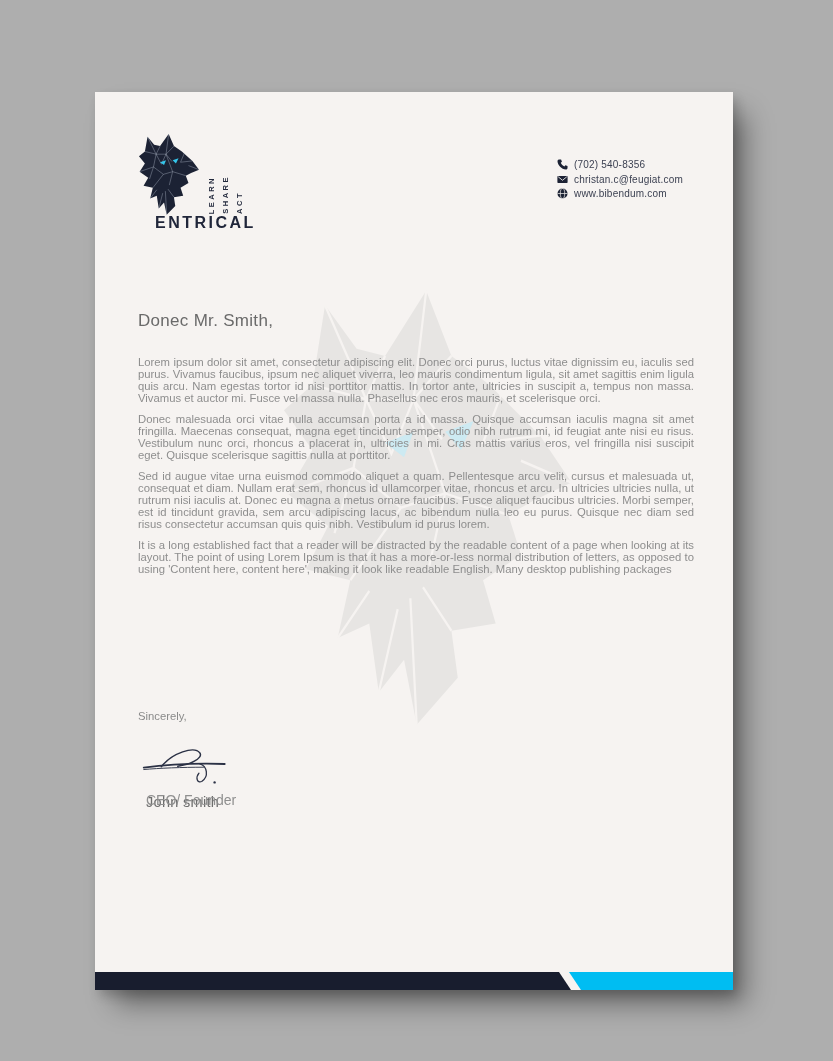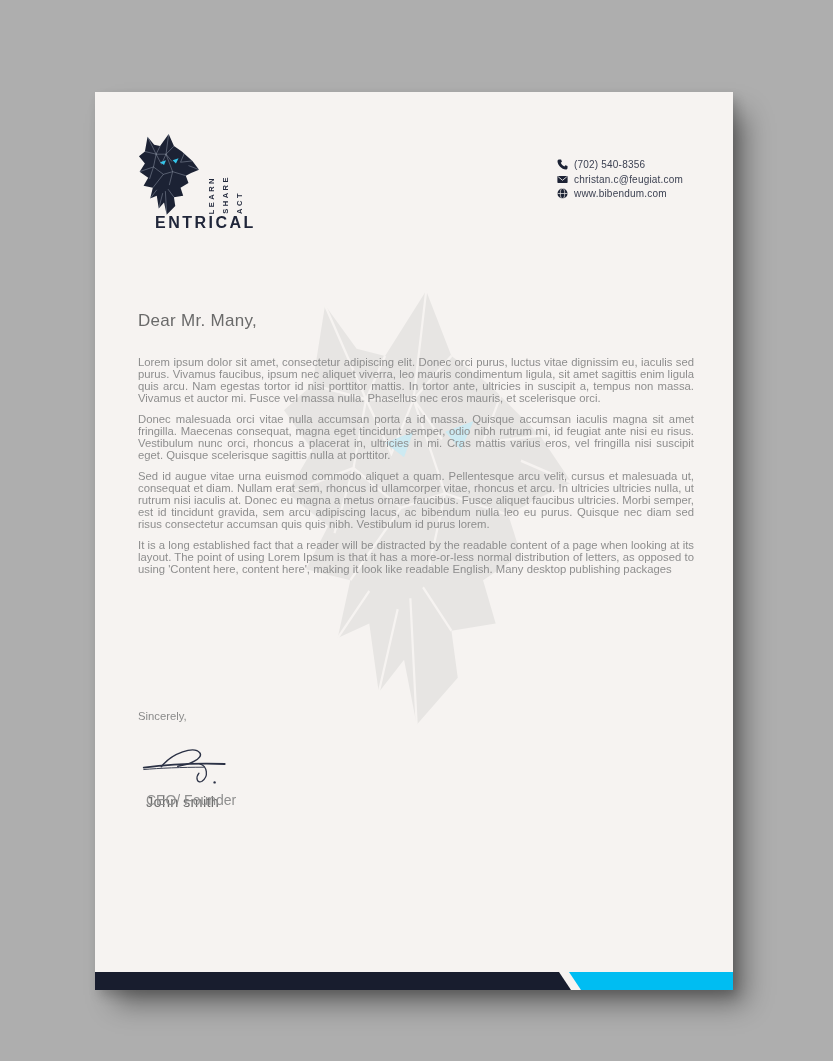--- a/index.html
+++ b/index.html
@@ -121,21 +121,21 @@
       <div class="contact-row">
         <svg width="11" height="11" viewBox="0 0 14 14">
           <circle cx="7" cy="7" r="6.4" fill="#1c2234"></circle>
           <ellipse cx="7" cy="7" rx="2.8" ry="6.4" fill="none" stroke="#f6f3f1" stroke-width="0.9"></ellipse>
           <line x1="0.6" y1="7" x2="13.4" y2="7" stroke="#f6f3f1" stroke-width="0.9"></line>
         </svg>
         <span class="val">www.bibendum.com</span>
       </div>
     </div>
 
-    <div class="salutation">Dear Mr. Many,</div>
+    <div class="salutation">Donec Mr. Smith,</div>
 
     <div class="letter-body">
         <p>Lorem ipsum dolor sit amet, consectetur adipiscing elit. Donec orci purus, luctus vitae dignissim eu, iaculis sed purus. Vivamus faucibus, ipsum nec aliquet viverra, leo mauris condimentum ligula, sit amet sagittis enim ligula quis arcu. Nam egestas tortor id nisi porttitor mattis. In tortor ante, ultricies in suscipit a, tempus non massa. Vivamus et auctor mi. Fusce vel massa nulla. Phasellus nec eros mauris, et scelerisque orci.</p>
         <p>Donec malesuada orci vitae nulla accumsan porta a id massa. Quisque accumsan iaculis magna sit amet fringilla. Maecenas consequat, magna eget tincidunt semper, odio nibh rutrum mi, id feugiat ante nisi eu risus. Vestibulum nunc orci, rhoncus a placerat in, ultricies in mi. Cras mattis varius eros, vel fringilla nisi suscipit eget. Quisque scelerisque sagittis nulla at porttitor.</p>
         <p>Sed id augue vitae urna euismod commodo aliquet a quam. Pellentesque arcu velit, cursus et malesuada ut, consequat et diam. Nullam erat sem, rhoncus id ullamcorper vitae, rhoncus et arcu. In ultricies ultricies nulla, ut rutrum nisi iaculis at. Donec eu magna a metus ornare faucibus. Fusce aliquet faucibus ultricies. Morbi semper, est id tincidunt gravida, sem arcu adipiscing lacus, ac bibendum nulla leo eu purus. Quisque nec diam sed risus consectetur accumsan quis quis nibh. Vestibulum id purus lorem.</p>
         <p>It is a long established fact that a reader will be distracted by the readable content of a page when looking at its layout. The point of using Lorem Ipsum is that it has a more-or-less normal distribution of letters, as opposed to using 'Content here, content here', making it look like readable English. Many desktop publishing packages</p>
       </div>
 
     <div class="closing">Sincerely,</div>
 

